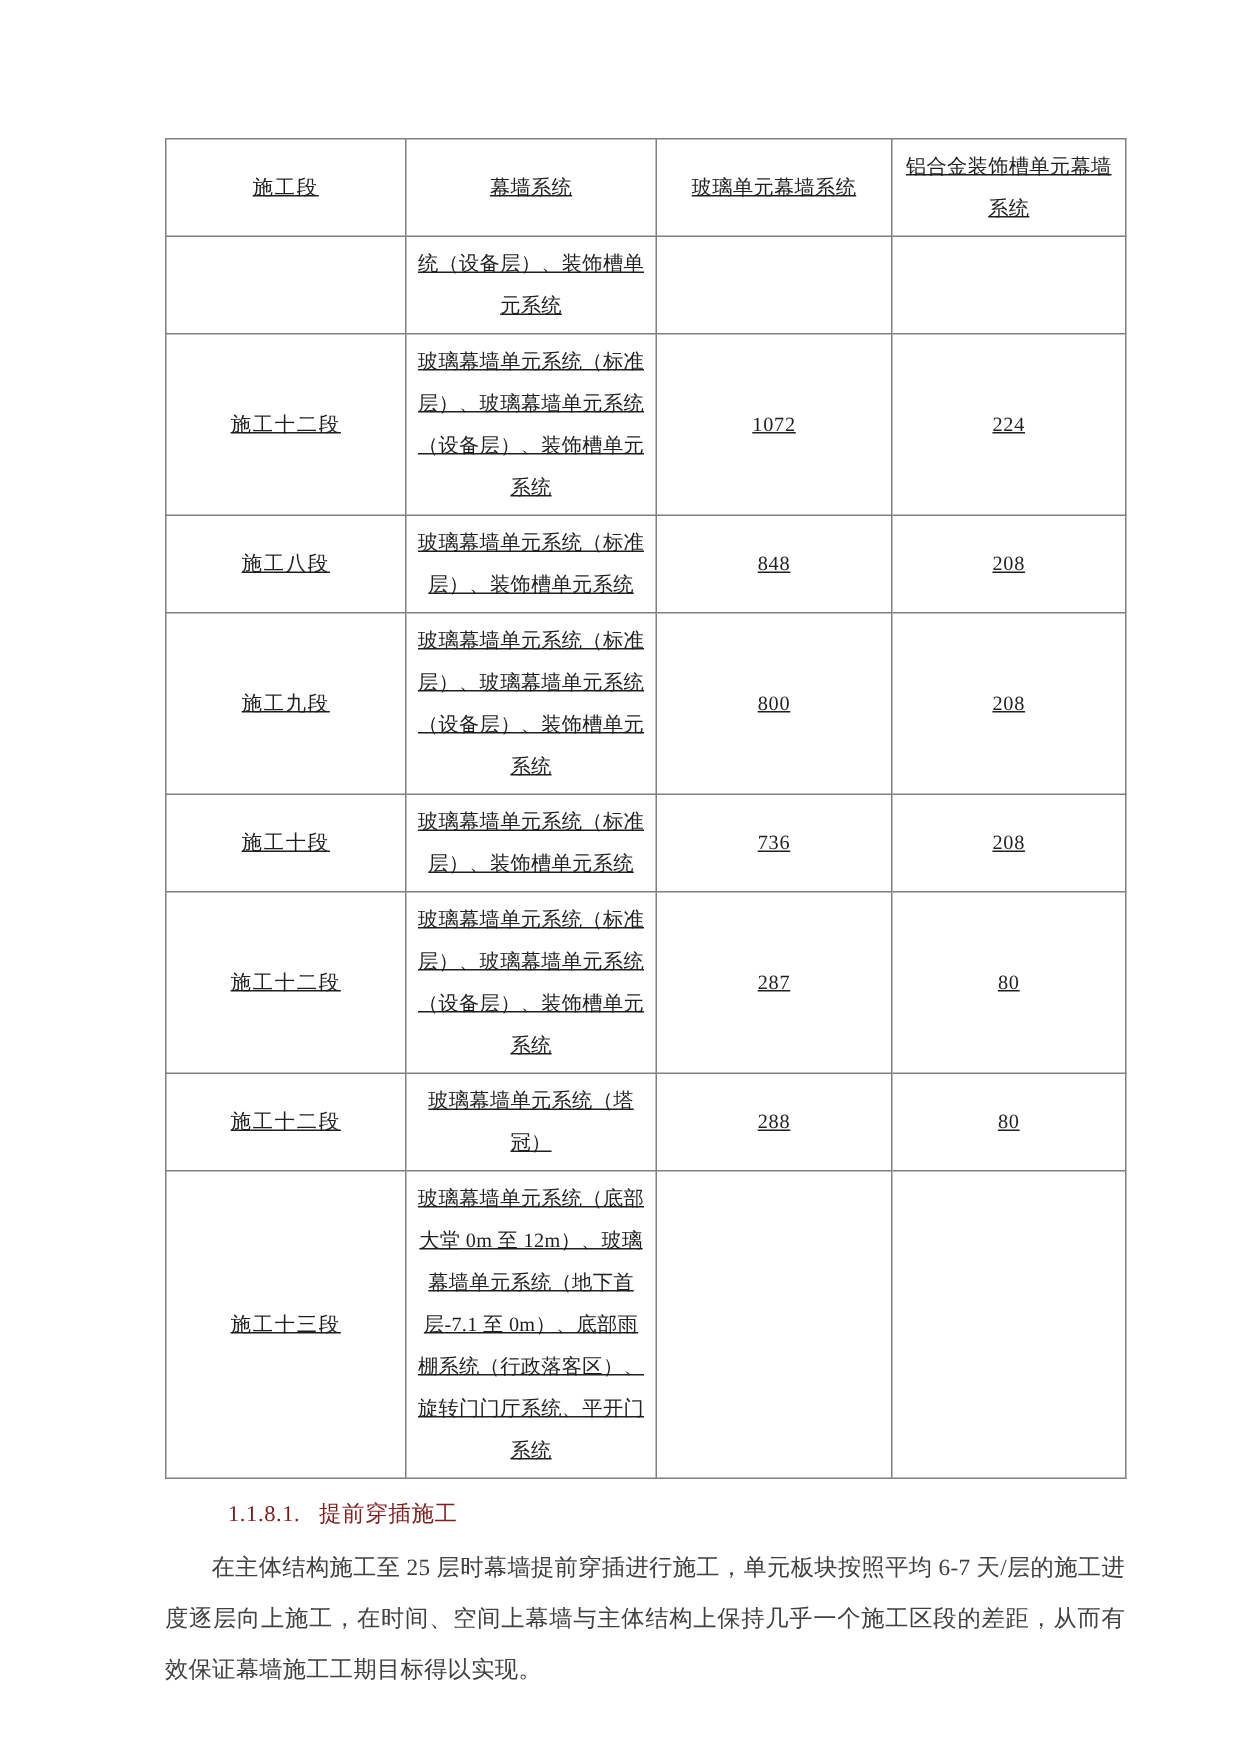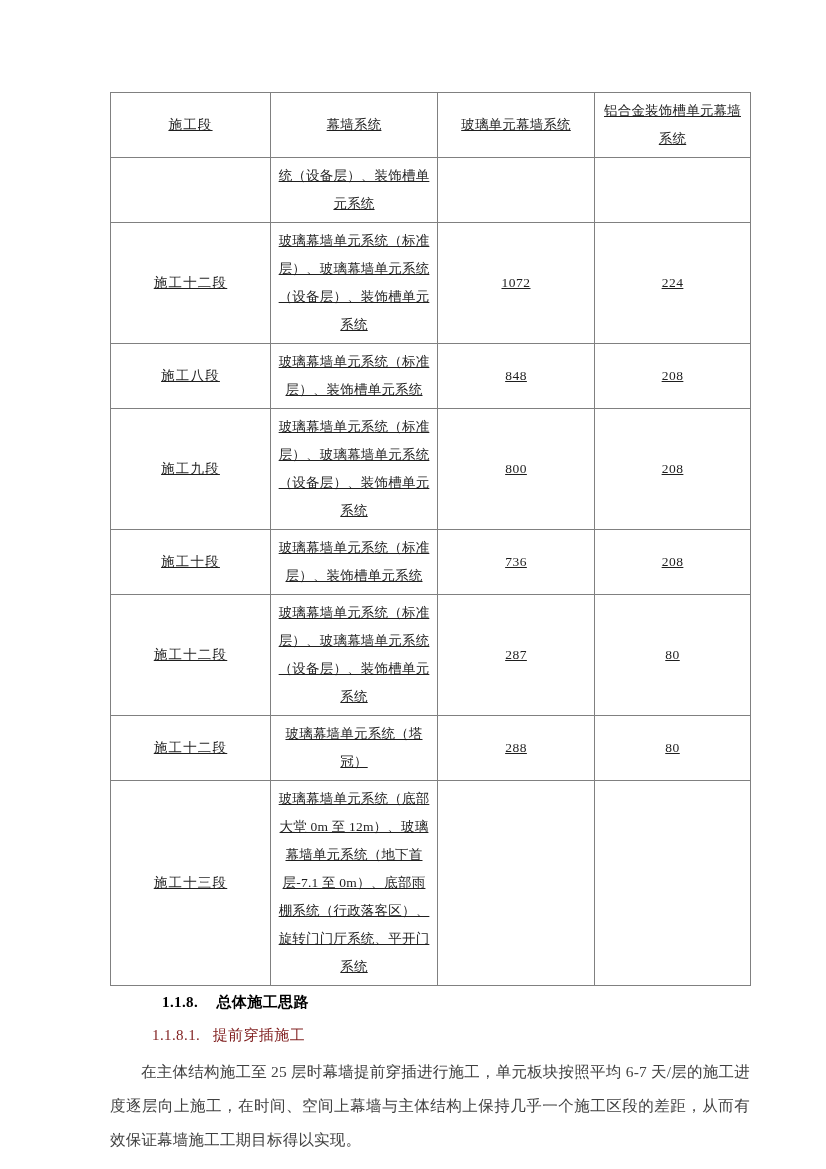--- a/index.html
+++ b/index.html
@@ -165,20 +165,19 @@
 
         <tr class="r-xtall">
           <td class="seg">施工十三段</td>
           <td class="sys">玻璃幕墙单元系统（底部大堂 0m 至 12m）、玻璃幕墙单元系统（地下首层-7.1 至 0m）、底部雨棚系统（行政落客区）、旋转门门厅系统、平开门系统</td>
           <td class="num"></td>
           <td class="num"></td>
         </tr>
       </tbody>
     </table>
 
-    <div class="h3"><span class="num">1.1.8.</span>    <span>总体施工思路</span></div>
 
     <div class="h4"><span>1.1.8.1.</span>   <span>提前穿插施工</span></div>
 
     <p class="para">在主体结构施工至 25 层时幕墙提前穿插进行施工，单元板块按照平均 6-7 天/层的施工进度逐层向上施工，在时间、空间上幕墙与主体结构上保持几乎一个施工区段的差距，从而有效保证幕墙施工工期目标得以实现。</p>
 
   </div>
 </div>
 
 </body></html>

